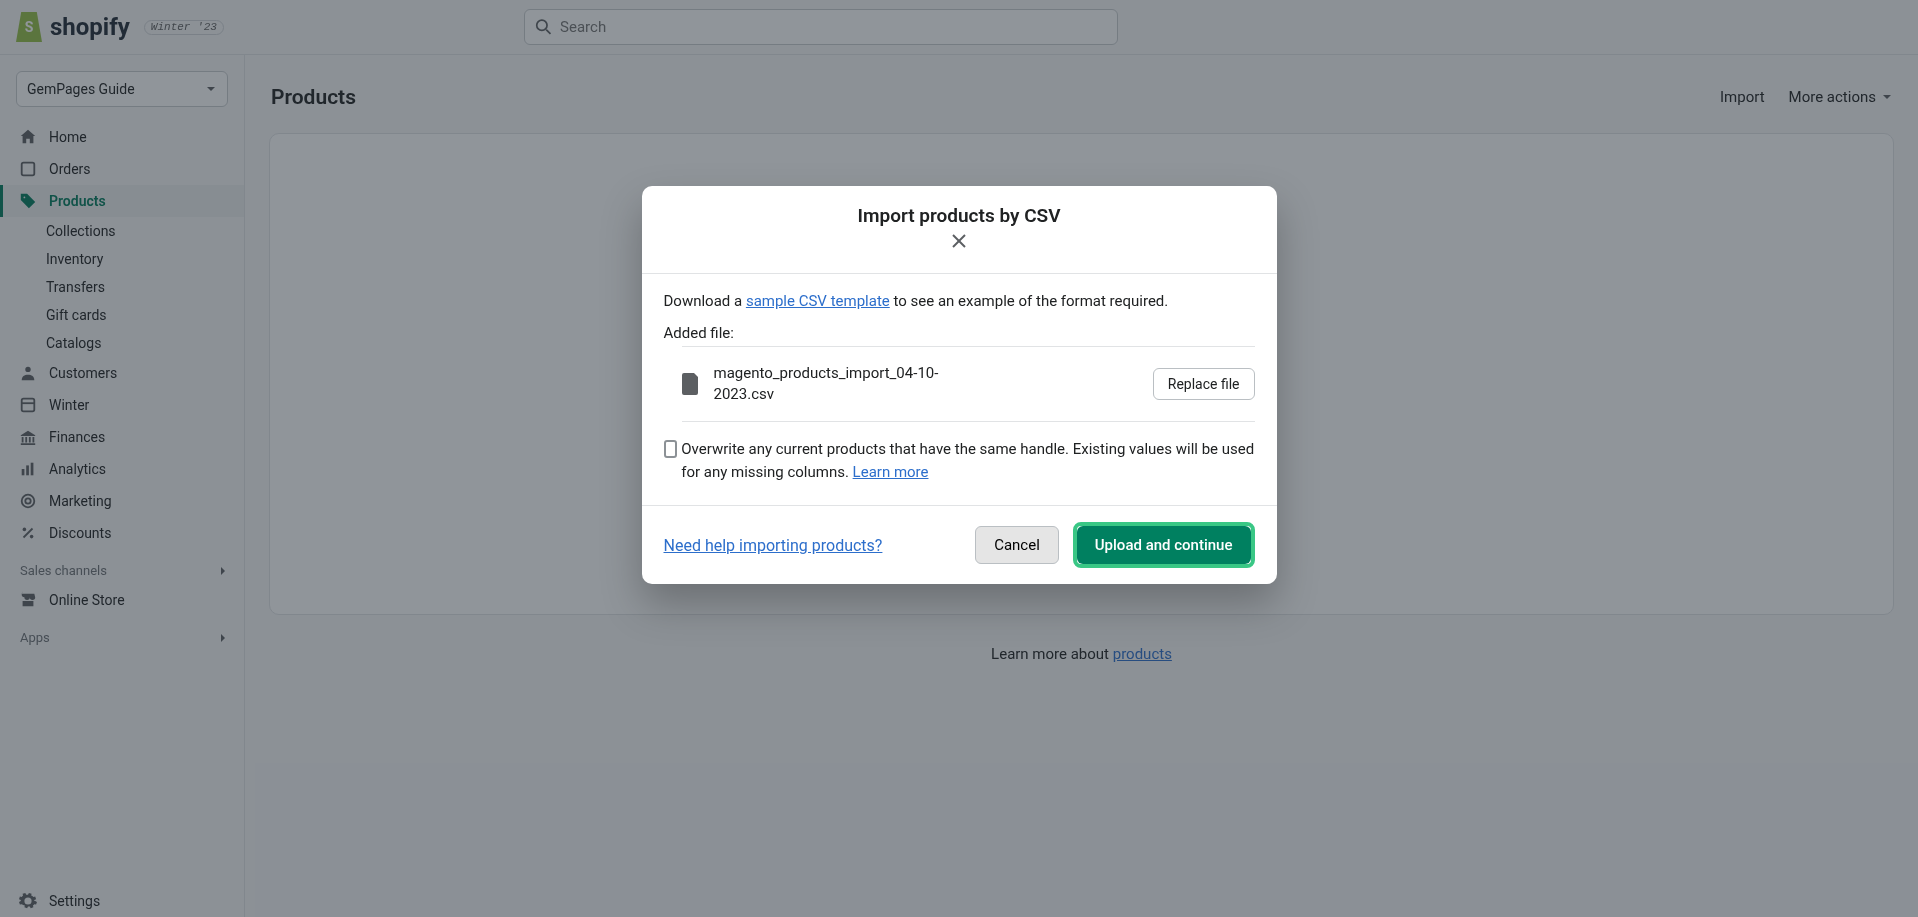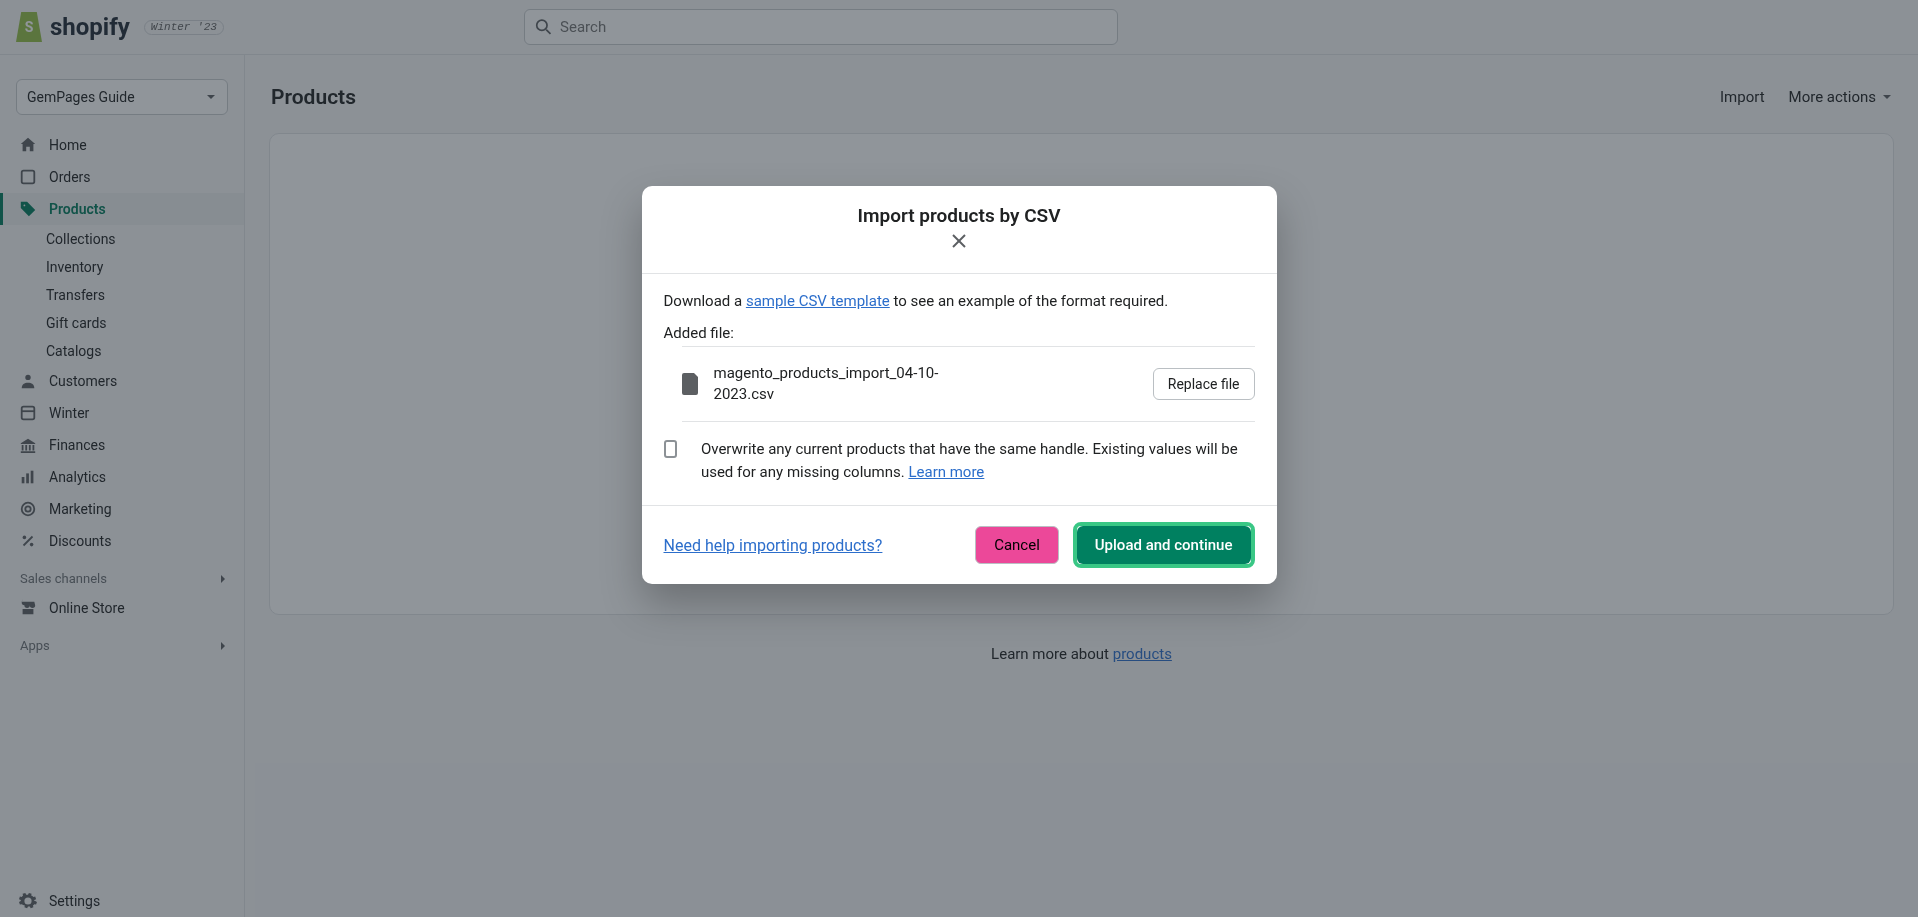--- a/index.html
+++ b/index.html
@@ -15,21 +15,21 @@
 .search-wrap { margin-left: 300px; flex:0 0 594px; height:36px; background:#fff; border:1px solid #c9cccf; border-radius:6px; display:flex; align-items:center; padding:0 10px; gap:8px;}
 .search-input { border:none; outline:none; font-size:15px; width:100%; color:#6d7175; background:transparent;}
 .topbar-right { margin-left:auto; display:flex; align-items:center; gap:18px; }
 .setup-guide { display:flex; align-items:center; gap:6px; color:#202223; font-size:15px; }
 .avatar { width:32px; height:32px; border-radius:50%; background:#dfe3e8; display:flex; align-items:center; justify-content:center; font-size:13px; font-weight:600; color:#5c5f62; }
 .account-bar { width:148px; height:24px; background:#e4e5e7; }
 
 
 .layout { display:flex; height: calc(100% - 55px); }
 .sidebar { width:245px; background:#f6f6f7; border-right:1px solid #e1e3e5; display:flex; flex-direction:column; padding-top:16px;}
-.store-switcher { margin:8px 16px 14px 16px; height:36px; border:1px solid #c9cccf; border-radius:6px; background:#fff; display:flex; align-items:center; padding:0 10px; font-size:14px; color:#202223; justify-content:space-between;}
+.store-switcher { margin:0 16px 14px 16px; height:36px; border:1px solid #c9cccf; border-radius:6px; background:#fff; display:flex; align-items:center; padding:0 10px; font-size:14px; color:#202223; justify-content:space-between;}
 .nav { display:flex; flex-direction:column; }
 .nav-item { display:flex; align-items:center; gap:12px; padding:7px 16px; font-size:14px; color:#202223; cursor:pointer; border-left:3px solid transparent; }
 .nav-item.active { background:#edeeef; color:#007a5c; font-weight:600; border-left:3px solid #007a5c; }
 .nav-item .ic { width:18px; height:18px; color:#5c5f62; }
 .nav-item.active .ic { color:#007a5c; }
 .nav-sub { padding-left:46px; font-size:14px; color:#202223; padding-top:6px; padding-bottom:6px; cursor:pointer;}
 .nav-section-title { font-size:13px; color:#6d7175; padding:14px 16px 6px 20px; display:flex; justify-content:space-between; align-items:center;}
 .sidebar-bottom { margin-top:auto; }
 
 
@@ -49,26 +49,26 @@
 .modal-title { font-size:19px; font-weight:600; color:#202223; }
 .modal-close { width:28px; height:28px; display:flex; align-items:center; justify-content:center; cursor:pointer; color:#5c5f62;}
 .modal-body { padding:18px 22px 6px 22px; font-size:15px; color:#202223; }
 .modal-body p { margin-bottom:14px; }
 .link { color:#2c6ecb; text-decoration:underline; cursor:pointer; }
 .added-label { font-size:15px; margin-bottom:4px; }
 .file-block { border-top:1px solid #e1e3e5; border-bottom:1px solid #e1e3e5; margin-left:18px; padding:16px 0; display:flex; align-items:center; gap:14px; justify-content:space-between;}
 .file-left { display:flex; align-items:center; gap:14px; }
 .file-name { font-size:15px; line-height:1.4; max-width:260px; }
 .btn-secondary { background:#fff; border:1px solid #babfc3; border-radius:6px; padding:7px 14px; font-size:14px; cursor:pointer; color:#202223;}
-.overwrite-row { display:flex; gap:24px; padding:16px 0 16px 0; }
+.overwrite-row { display:flex; gap:4px; padding:16px 0 16px 0; }
 .overwrite-row input[type=checkbox]{ width:18px; height:18px; margin-top:2px; border:2px solid #8c9196; border-radius:3px; appearance:none; background:#fff;}
 .overwrite-text { font-size:15px; line-height:1.5; }
 .modal-foot { border-top:1px solid #e1e3e5; padding:16px 22px; display:flex; align-items:center; justify-content:space-between;}
 .foot-right { display:flex; gap:14px; align-items:center;}
-.btn-cancel { background:#ec4899; border:1px solid #babfc3; border-radius:6px; padding:9px 18px; font-size:15px; cursor:pointer; }
+.btn-cancel { background:#e5e5e5; border:1px solid #babfc3; border-radius:6px; padding:9px 18px; font-size:15px; cursor:pointer; }
 .btn-primary-wrap { border:4px solid #39c785; border-radius:8px; padding:0;}
 .btn-primary { background:#008060; color:#fff; border:none; border-radius:6px; padding:10px 18px; font-size:15px; font-weight:500; cursor:pointer; }
 
 svg { display:block; }
 </style>
 </head>
 <body>
 
 <div class="topbar">
   <div class="logo">

